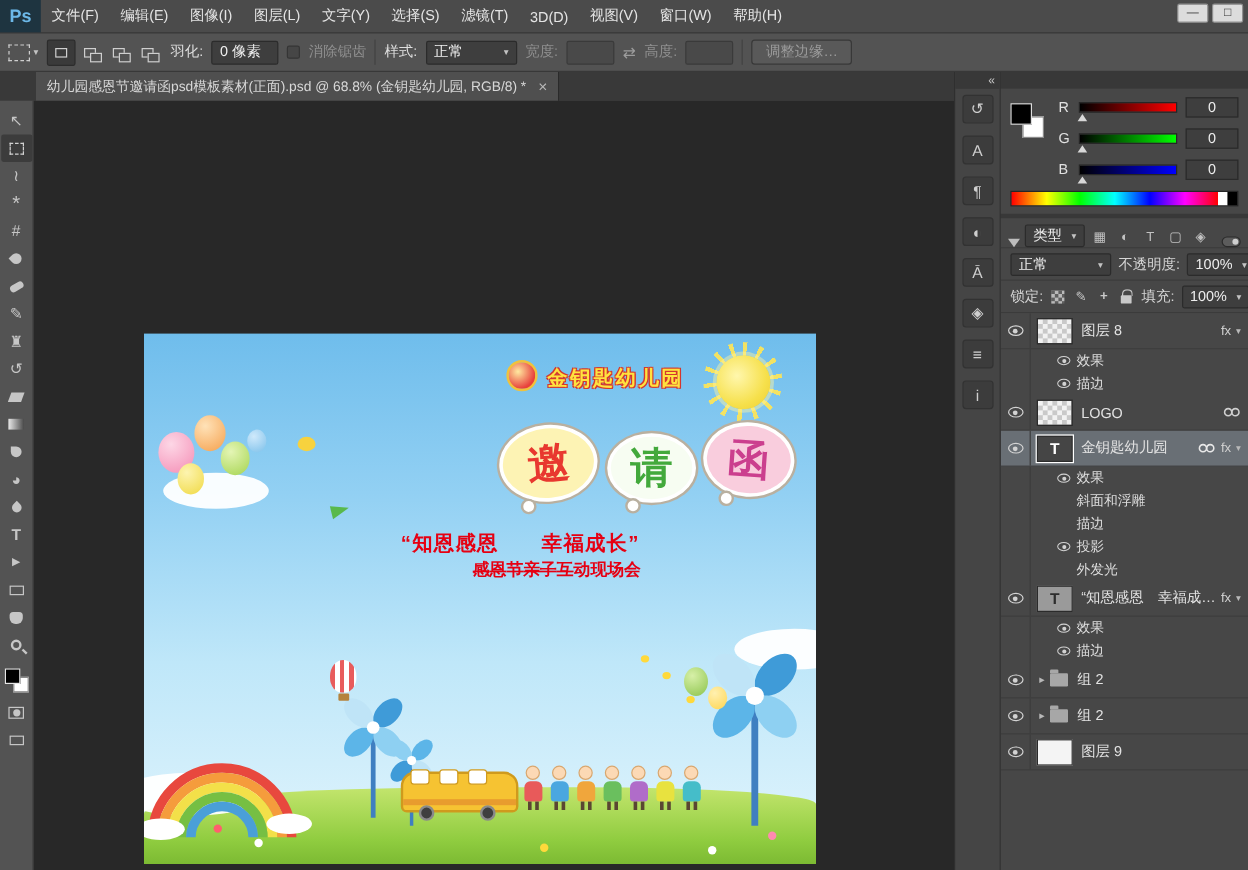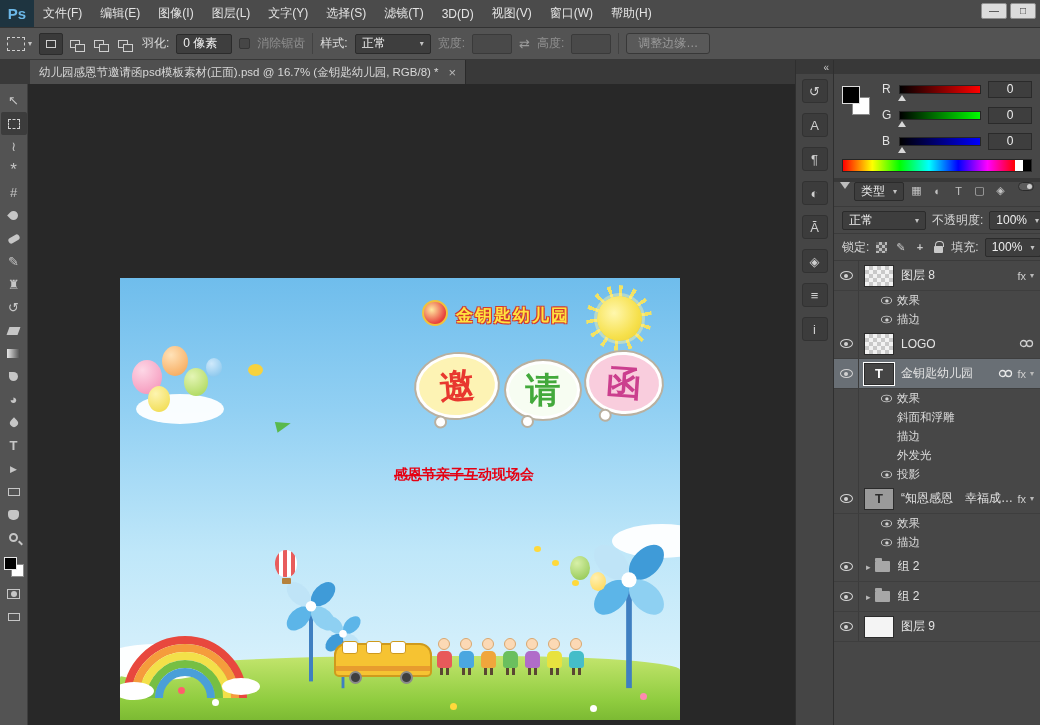--- a/index.html
+++ b/index.html
@@ -144,21 +144,21 @@
 .track{flex:1;height:9px;border:1px solid #262626;position:relative}
 .track.r{background:linear-gradient(90deg,#000,#f00)}
 .track.g{background:linear-gradient(90deg,#000,#0f0)}
 .track.b{background:linear-gradient(90deg,#000,#00f)}
 .sl-thumb{position:absolute;left:-2px;top:9px;width:0;height:0;border-left:4px solid transparent;border-right:4px solid transparent;border-bottom:6px solid #d8d8d8}
 .ch-val{width:44px;height:17px;background:#3e3e3e;border:1px solid #2a2a2a;color:#eee;display:flex;align-items:center;justify-content:center;flex:none}
 #spectrum{position:absolute;left:8px;right:8px;bottom:6px;height:13px;border:1px solid #262626;display:flex}
 .spec-grad{flex:1;background:linear-gradient(90deg,#f00,#ff0 17%,#0f0 33%,#0ff 50%,#00f 67%,#f0f 84%,#f00)}
 .spec-w{width:8px;background:#fff}.spec-k{width:8px;background:#000}
 .section-gap{height:4px;background:#383838;flex:none}
-#filter-row{display:flex;align-items:flex-start;gap:4px;padding:0 6px;height:25px;background:#474747;border-bottom:1px solid #3b3b3b;flex:none}
+#filter-row{display:flex;align-items:flex-end;gap:4px;padding:0 6px;height:25px;background:#474747;border-bottom:1px solid #3b3b3b;flex:none}
 .funnel{width:0;height:0;border-left:5px solid transparent;border-right:5px solid transparent;border-top:7px solid #bdbdbd}
 .mini-select{height:19px;background:#3e3e3e;border:1px solid #2b2b2b;border-radius:2px;display:flex;align-items:center;gap:8px;padding:0 6px;color:#eee}
 .ficon{width:17px;height:17px;display:grid;place-items:center;color:#c2c2c2;font-size:11px}
 .fswitch{margin-left:auto;width:16px;height:9px;border:1px solid #2b2b2b;background:#5c5c5c;border-radius:5px;position:relative}
 .fswitch::after{content:"";position:absolute;right:1px;top:1px;width:5px;height:5px;border-radius:50%;background:#cfcfcf}
 .panel-row{display:flex;align-items:center;gap:6px;padding:0 8px;height:27px;background:#474747;border-bottom:1px solid #3b3b3b;flex:none;white-space:nowrap}
 .plabel{color:#d6d6d6}
 .lockicons{display:flex;gap:6px;align-items:center}
 .lk{display:grid;place-items:center;color:#c9c9c9;font-size:11px;width:13px;height:14px}
 .lk-checker{width:11px;height:11px;background:repeating-conic-gradient(#b9b9b9 0% 25%,#5f5f5f 0% 50%);background-size:6px 6px}
@@ -247,21 +247,21 @@
     <div class="oinput empty"></div>
     <span class="swap">⇄</span>
     <span class="olabel dim">高度:</span>
     <div class="oinput empty"></div>
     <span class="vsep"></span>
     <div class="obtn">调整边缘…</div>
   </div>
 
   <div id="tabbar">
     <div id="doc-tab">
-      <span>幼儿园感恩节邀请函psd模板素材(正面).psd @ 16.7% (金钥匙幼儿园, RGB/8) *</span>
+      <span>幼儿园感恩节邀请函psd模板素材(正面).psd @ 68.8% (金钥匙幼儿园, RGB/8) *</span>
       <span class="close">×</span>
     </div>
   </div>
 
   <div id="toolbar">
     <div class="tool">
         <span>↖</span>
       </div>
     <div class="tool selected">
         <span class="shp-marquee"></span>
@@ -342,20 +342,21 @@
       <div class="bln bl1"></div>
       <div class="bln bl2"></div>
       <div class="bln bl3"></div>
       <div class="bln bl4"></div>
       <div class="bln bl5"></div>
       <div class="duck"></div>
       <div class="plane"></div>
       <div class="bubble bb1">邀</div>
       <div class="bubble bb2">请</div>
       <div class="bubble bb3">函</div>
+      <div class="slogan">“知恩感恩　　幸福成长”</div>
       <div class="sub-row">
         <span>——————</span>
         <span>感恩节亲子互动现场会</span>
       </div>
       <div class="cloud cloud-br"></div>
       <div class="grass"></div>
       <div class="cloud cloud-bl"></div>
       <svg class="rainbow" viewBox="0 0 130 88">
         <path d="M7 88 A58 58 0 0 1 123 88" stroke="#e8483e" stroke-width="8" fill="none"></path>
         <path d="M15 88 A50 50 0 0 1 115 88" stroke="#f59c3c" stroke-width="8" fill="none"></path>
@@ -625,30 +626,30 @@
       </div>
       <div class="lrow sub">
         <span class="eyecell"></span>
           <span class="subindent"></span>
           <span class="sub-eyebox"></span>
         <span class="lname">描边</span>
       </div>
       <div class="lrow sub">
         <span class="eyecell"></span>
           <span class="subindent"></span>
+        <span class="sub-eyebox">
+            <span class="eye"></span>
+          </span>
+        <span class="lname">投影</span>
+      </div>
+      <div class="lrow sub">
+        <span class="eyecell"></span>
+          <span class="subindent"></span>
           <span class="sub-eyebox"></span>
         <span class="lname">外发光</span>
-      </div>
-      <div class="lrow sub">
-        <span class="eyecell"></span>
-          <span class="subindent"></span>
-        <span class="sub-eyebox">
-            <span class="eye"></span>
-          </span>
-        <span class="lname">投影</span>
       </div>
 
       <div class="lrow">
         <span class="eyecell">
             <span class="eye"></span>
           </span>
         <span class="thumb ttext">T</span>
         <span class="lname">“知恩感恩　幸福成…</span>
         <span class="badges">
             <span class="fx-badge">fx</span>

